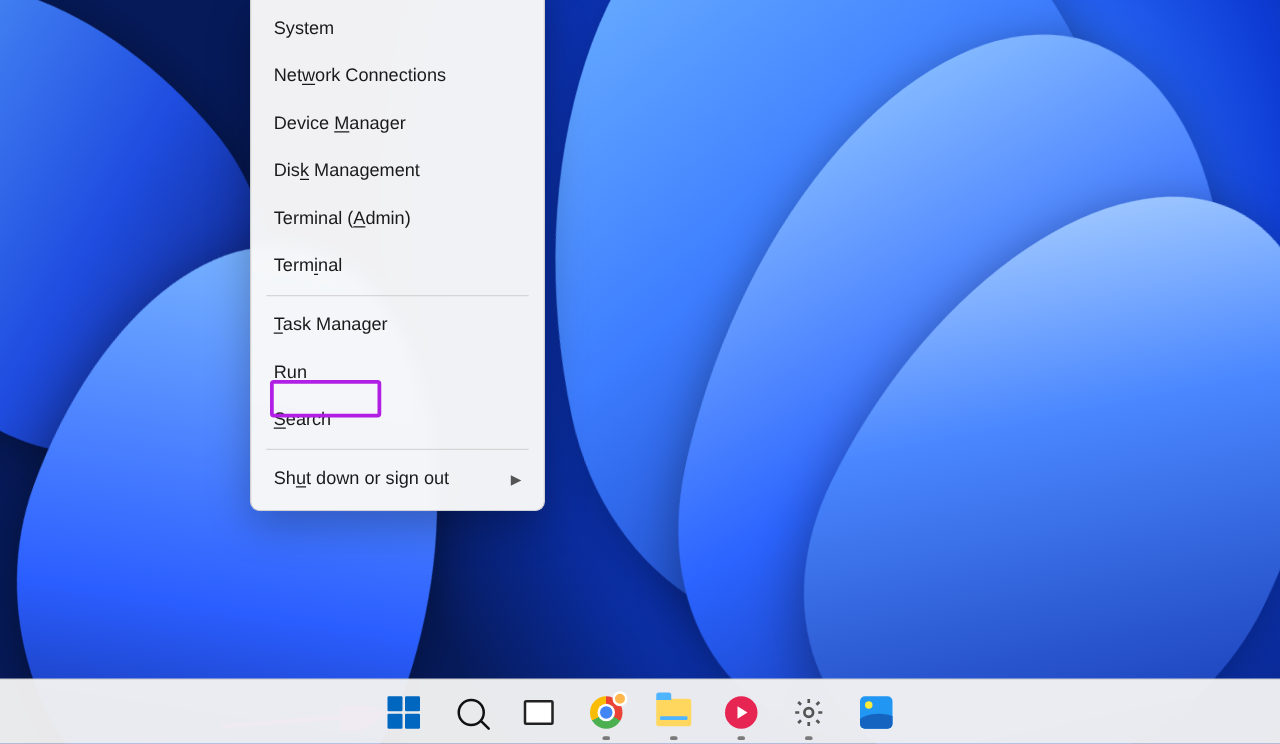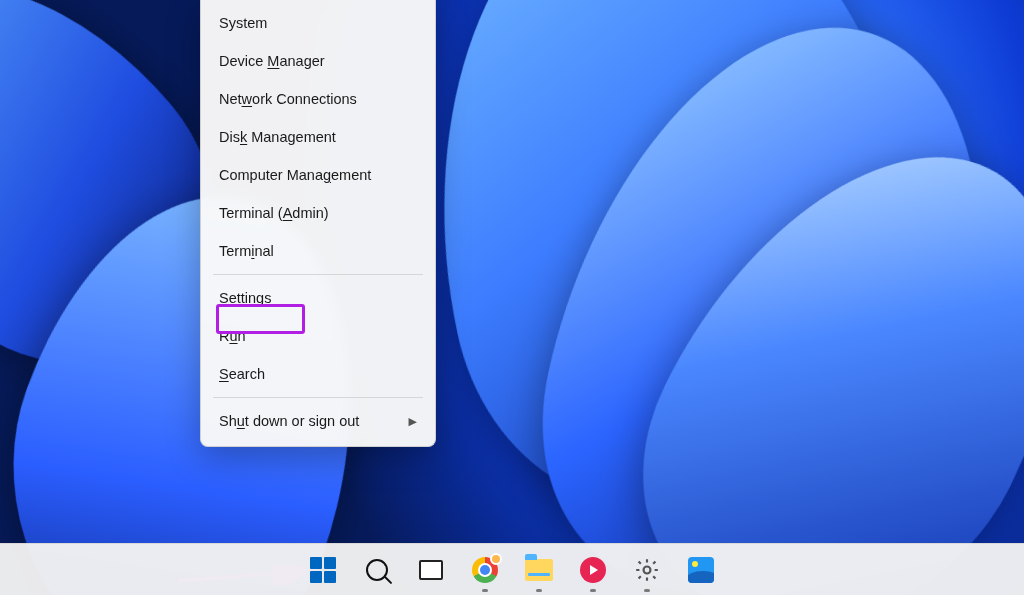--- a/index.html
+++ b/index.html
@@ -101,40 +101,37 @@
   <div class="petal p3"></div>
   <div class="petal p4"></div>
   <div class="petal p5"></div>
 </div>
 
 <div class="context-menu" id="ctxmenu">
     <div class="menu-item">
       <span>System</span>
     </div>
     <div class="menu-item">
+      <span>Net<span class="ul">w</span>ork Connections</span>
+    </div>
+    <div class="menu-item">
       <span>Device <span class="ul">M</span>anager</span>
     </div>
     <div class="menu-item">
-      <span>Net<span class="ul">w</span>ork Connections</span>
-    </div>
-    <div class="menu-item">
       <span>Dis<span class="ul">k</span> Management</span>
-    </div>
-    <div class="menu-item">
-      <span>Computer Mana<span class="ul">g</span>ement</span>
     </div>
     <div class="menu-item">
       <span>Terminal (<span class="ul">A</span>dmin)</span>
     </div>
     <div class="menu-item">
       <span>Term<span class="ul">i</span>nal</span>
     </div>
     <div class="sep"></div>
     <div class="menu-item">
-      <span>Sett<span class="ul">i</span>ngs</span>
+      <span><span class="ul">T</span>ask Manager</span>
     </div>
     <div class="menu-item">
       <span>R<span class="ul">u</span>n</span>
     </div>
     <div class="menu-item">
       <span><span class="ul">S</span>earch</span>
     </div>
     <div class="sep"></div>
     <div class="menu-item">
       <span>Sh<span class="ul">u</span>t down or sign out</span>

